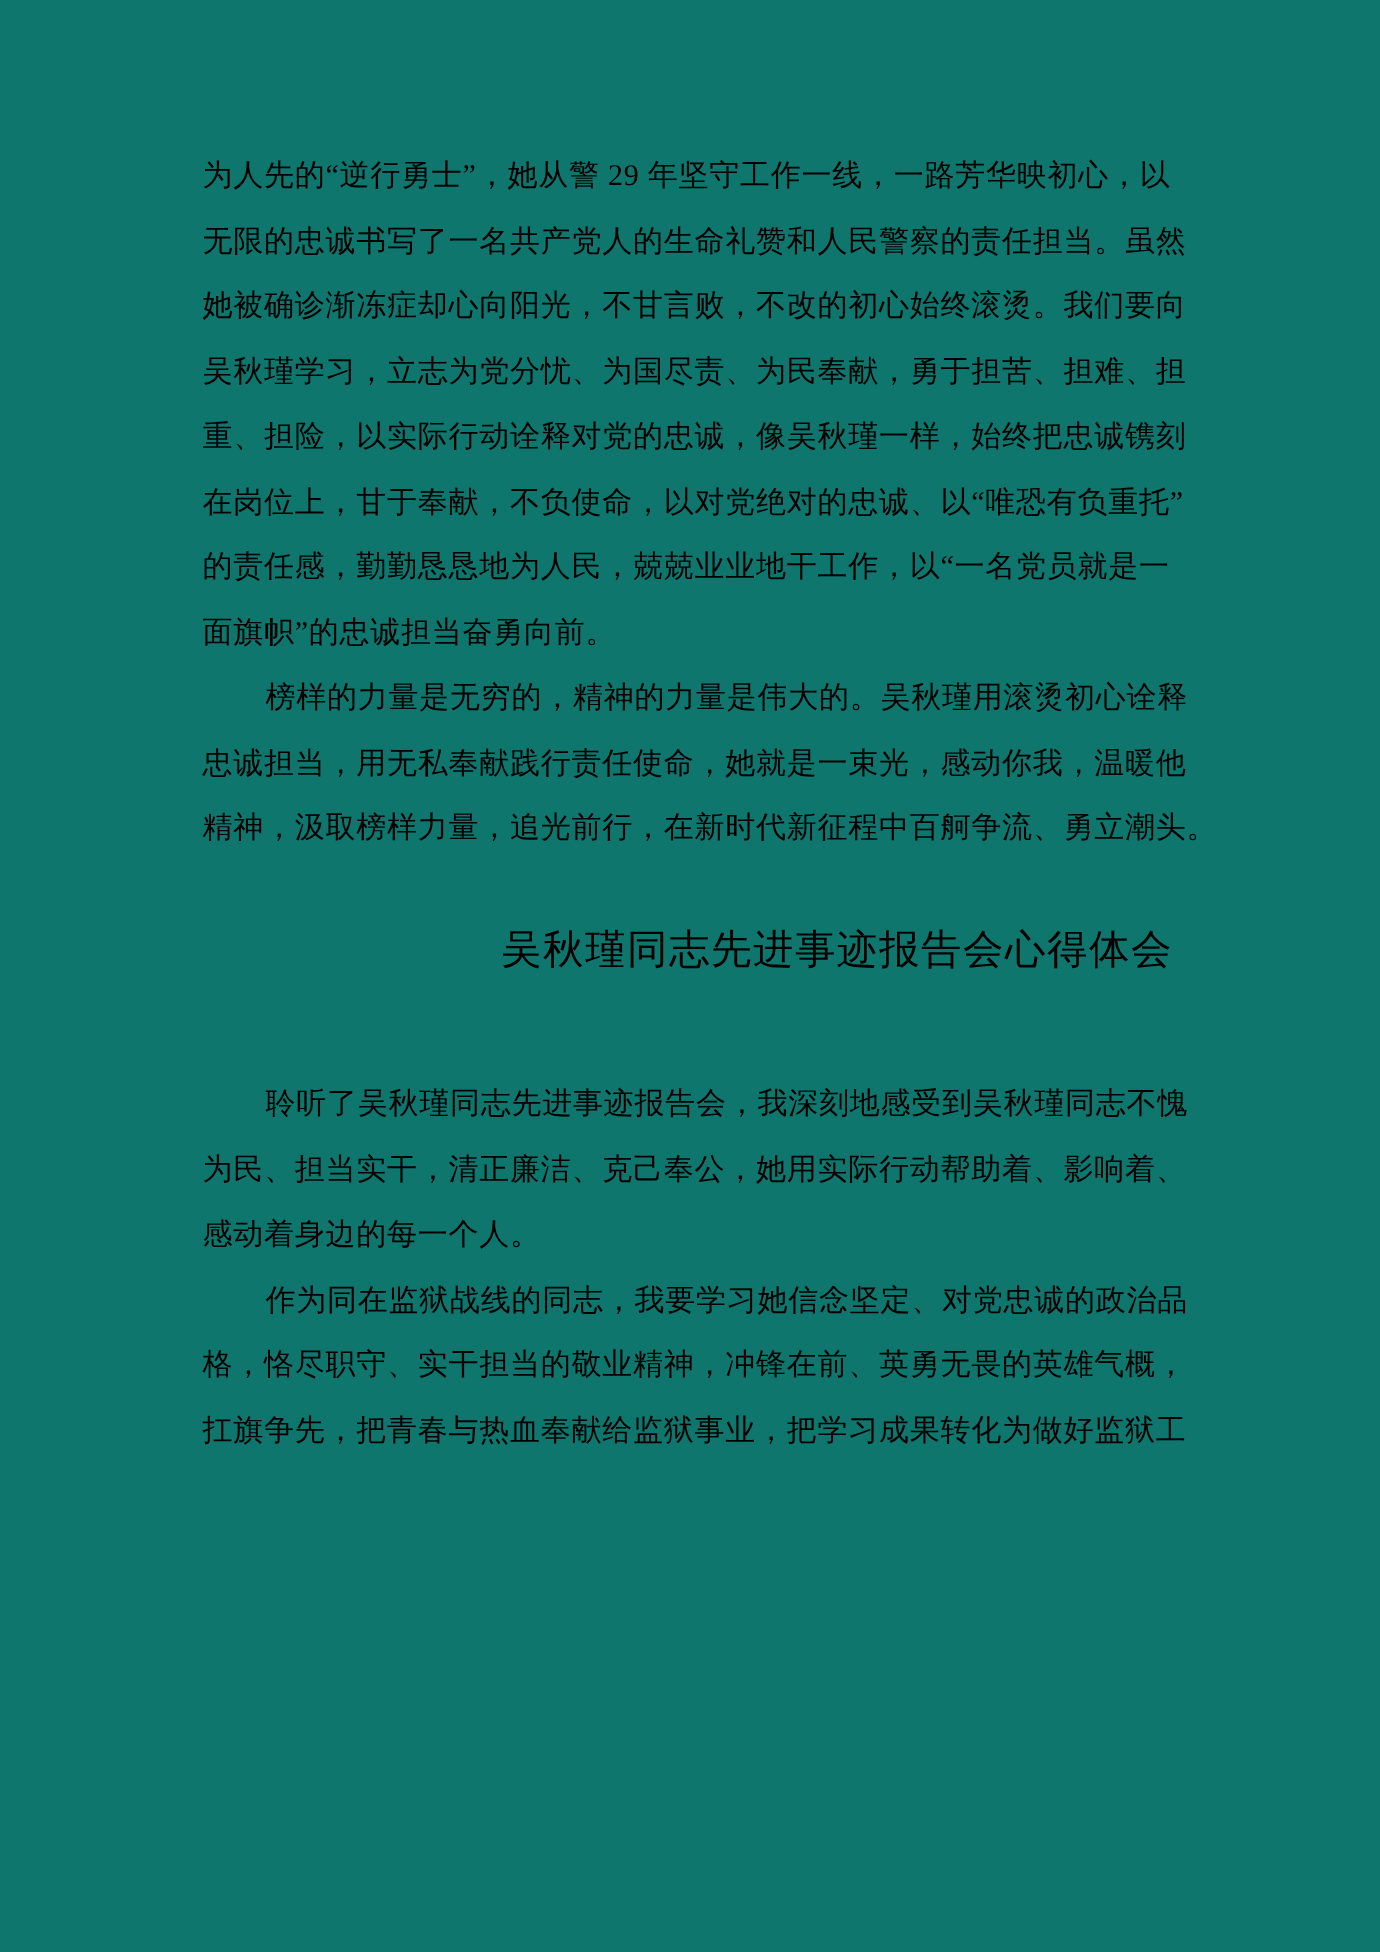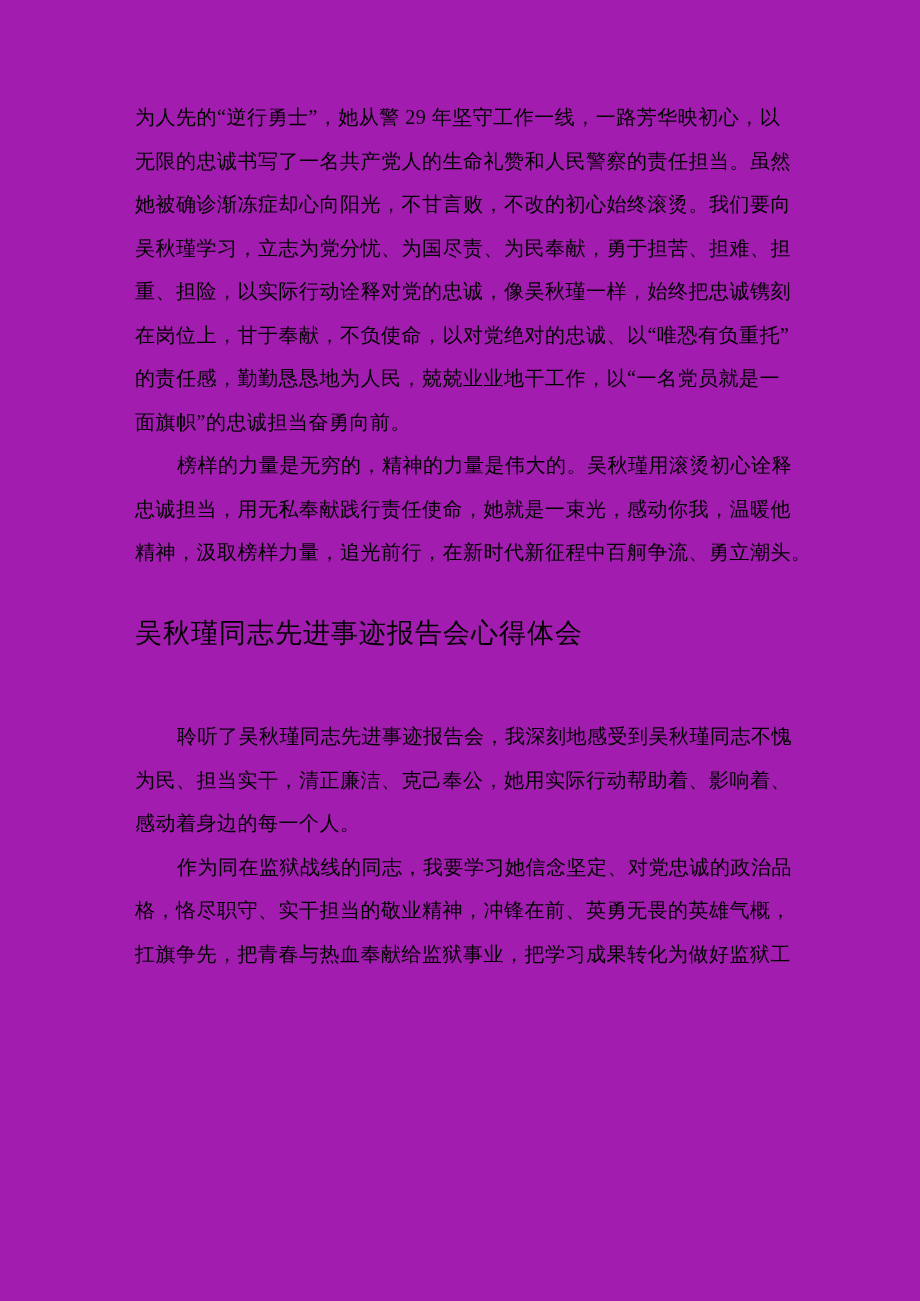--- a/index.html
+++ b/index.html
@@ -4,21 +4,21 @@
 <style>
   html, body {
     margin: 0;
     padding: 0;
     background: #ffffff;
   }
   .page {
     position: relative;
     width: 920px;
     height: 1301px;
-    background: #a21caf;
+    background: #0f766e;
     box-sizing: border-box;
     padding: 96px 138px 0 135px;
     overflow: hidden;
     font-family: "Liberation Serif", "DejaVu Serif", serif;
     color: #000000;
   }
   .para {
     margin: 0;
     padding: 0;
   }
@@ -29,21 +29,21 @@
     letter-spacing: 0.5px;
     color: #000000;
   }
   .indent-first .line:first-child {
     text-indent: 42px;
   }
   .doc-heading {
     font-size: 27px;
     font-weight: normal;
     line-height: 43.5px;
-    text-align: left;
+    text-align: right;
     letter-spacing: 1px;
     margin: 37px 0 60px 0;
     white-space: nowrap;
     color: #000000;
   }
 </style>
 </head>
 <body>
 
 <div class="page">

